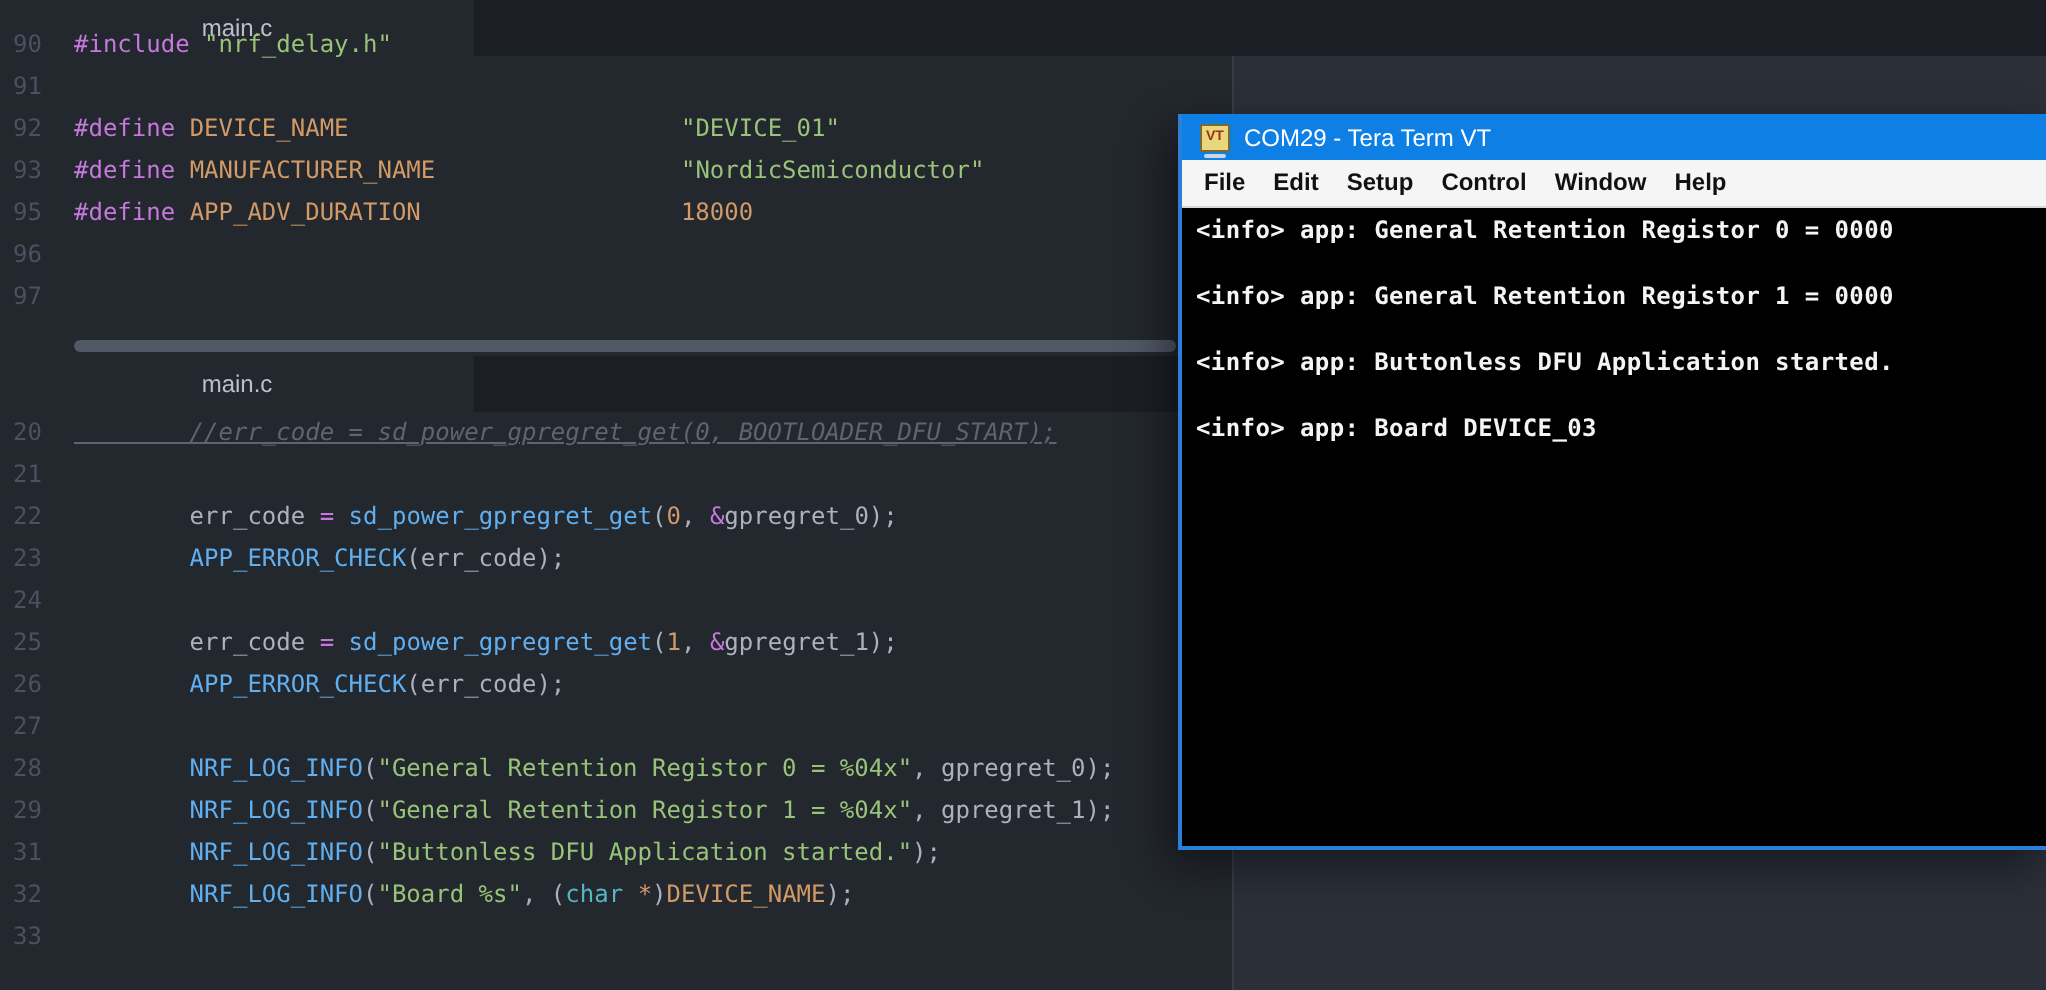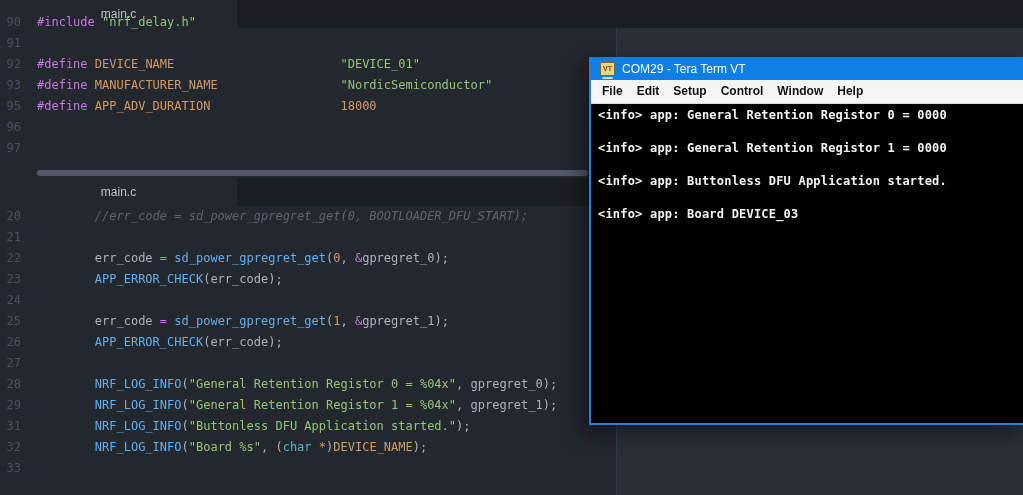--- a/index.html
+++ b/index.html
@@ -20,21 +20,21 @@
   .ln{flex:none;width:21px;text-align:right;color:#4a5261;}
   .lc{padding-left:16px;color:#abb2bf;}
   .tk-kw{color:#c678dd;}
   .tk-op{color:#c678dd;}
   .tk-macro{color:#d19a66;}
   .tk-num{color:#d19a66;}
   .tk-str{color:#98c379;}
   .tk-fn{color:#61afef;}
   .tk-plain{color:#abb2bf;}
   .tk-type{color:#56b6c2;}
-  .tk-comment{color:#5d6572;font-style:italic;}
+  .tk-comment{color:#5d6572;font-style:italic;text-decoration:underline;}
   #hscrollbar{
     position:absolute;left:37px;top:170px;width:551px;height:6px;
     background:#505866;border-radius:3px;
   }
   #right-pane{
     position:absolute;left:616px;top:28px;width:407px;height:467px;
     background:#2a2f38;border-left:1px solid #363d49;
   }
   
   #teraterm{

